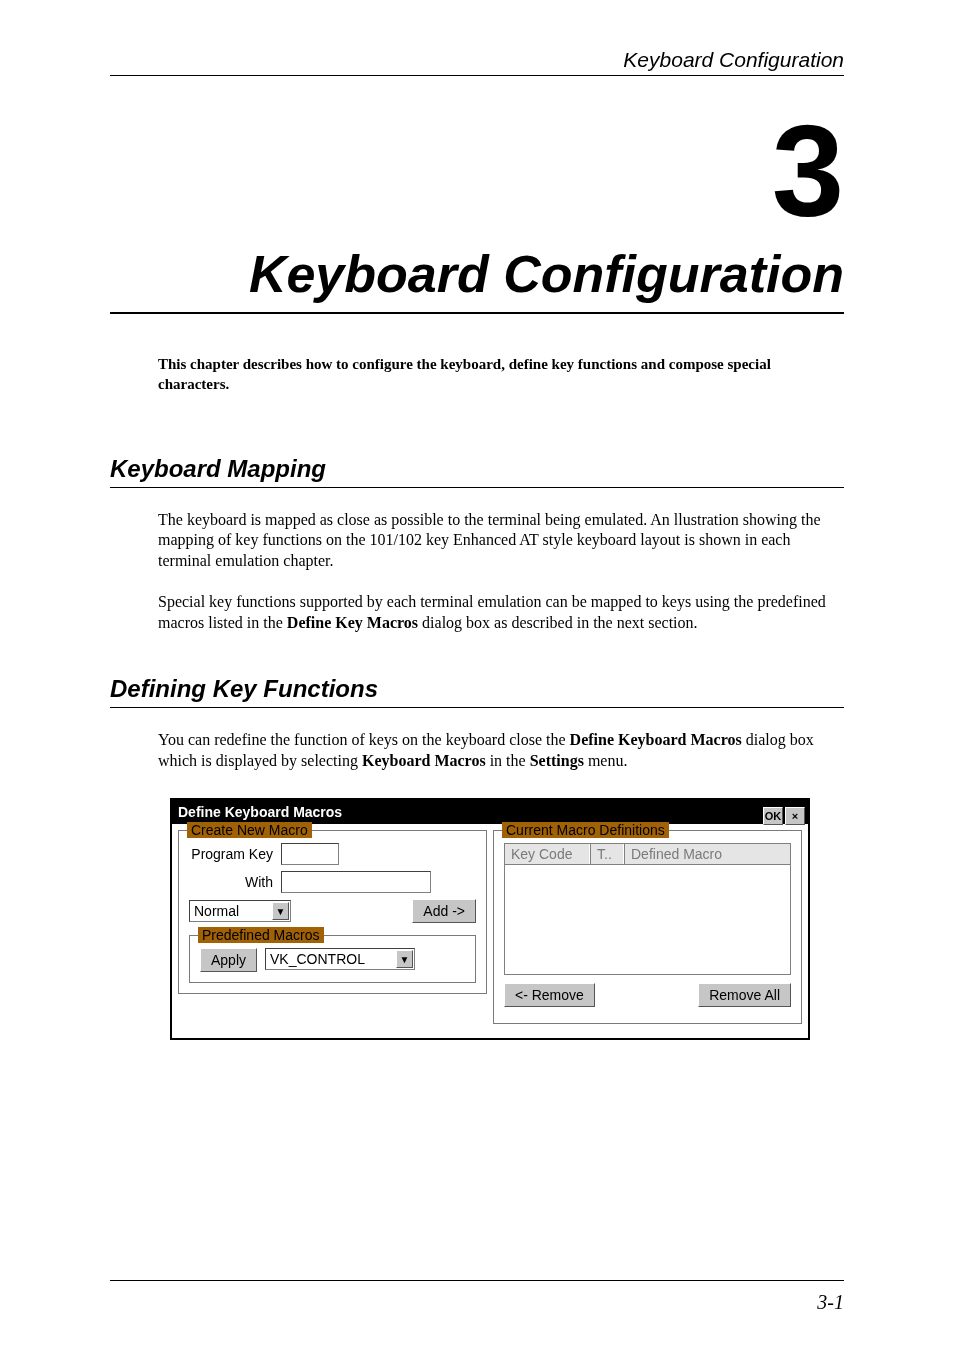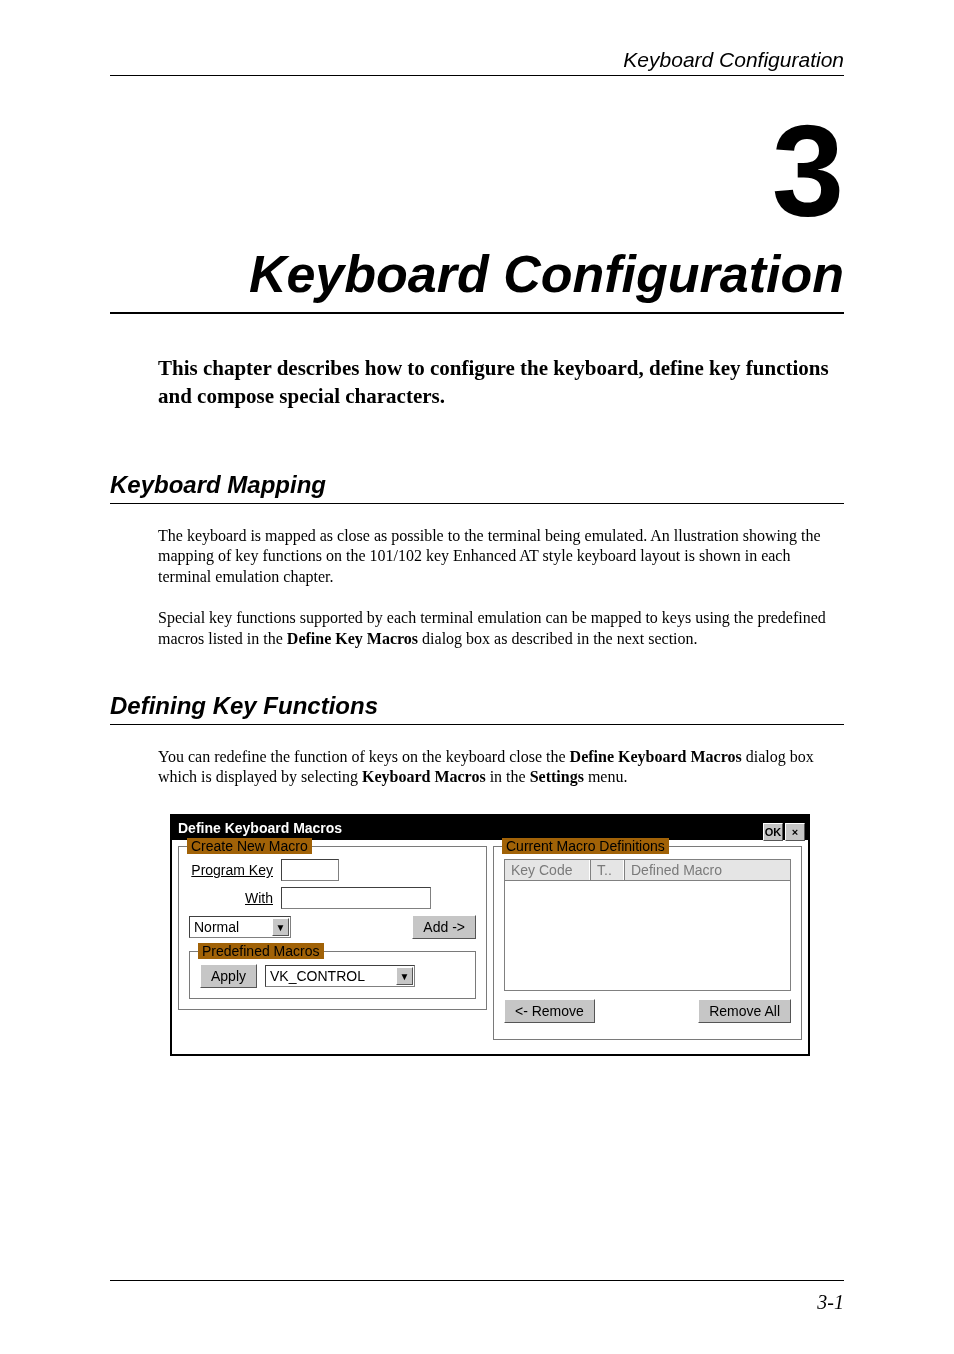--- a/index.html
+++ b/index.html
@@ -41,21 +41,21 @@
       font-family: Arial, sans-serif;
       font-style: italic;
       font-weight: bold;
       font-size: 52px;
       border-bottom: 2px solid #000;
       padding-bottom: 8px;
       margin-bottom: 40px;
     }
     .chapter-intro {
       font-weight: bold;
-      font-size: 21px;
+      font-size: 15px;
       line-height: 1.35;
       margin-left: 48px;
       margin-bottom: 60px;
     }
     .section-heading {
       font-family: Arial, sans-serif;
       font-style: italic;
       font-weight: bold;
       font-size: 24px;
       border-bottom: 1.5px solid #000;
@@ -143,21 +143,20 @@
     }
     .formrow {
       display: flex;
       align-items: center;
       margin-bottom: 6px;
     }
     .formrow .lbl {
       width: 92px;
       text-align: right;
       padding-right: 8px;
-      text-decoration: underline;
     }
     .textfield, .combo {
       height: 22px;
       border: 1px solid #808080;
       border-top-color: #404040;
       border-left-color: #404040;
       background: #fff;
       font-family: Tahoma, Arial, sans-serif;
       font-size: 14px;
       padding: 0 4px;
@@ -207,21 +206,21 @@
     }
     .addrow .spacer { flex: 1; }
     .inner-groupbox {
       border: 1px solid #7a7a7a;
       position: relative;
       padding: 12px 10px 10px 10px;
       margin-top: 12px;
     }
     .apply-row {
       display: flex;
-      align-items: center;
+      align-items: flex-start;
       gap: 8px;
     }
     .listhead {
       display: flex;
       border: 1px solid #808080;
       background: #e5e5e5;
       height: 22px;
     }
     .listhead .col {
       border-right: 1px solid #fff;

